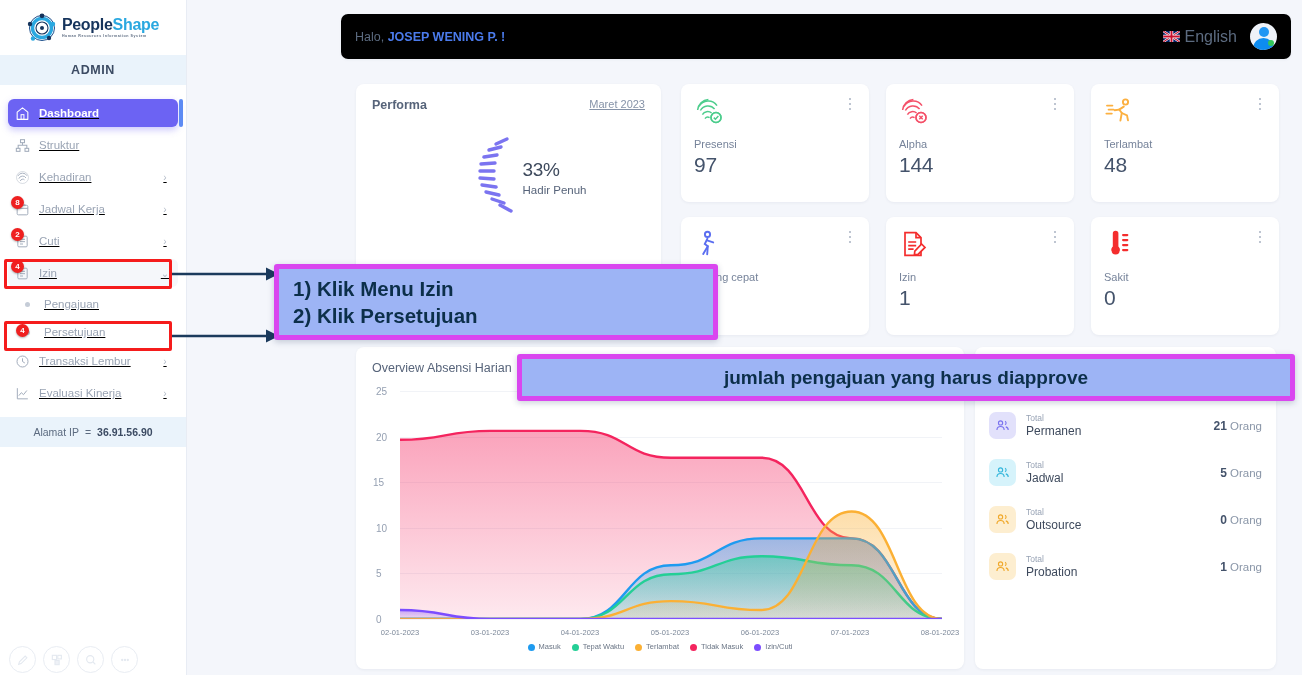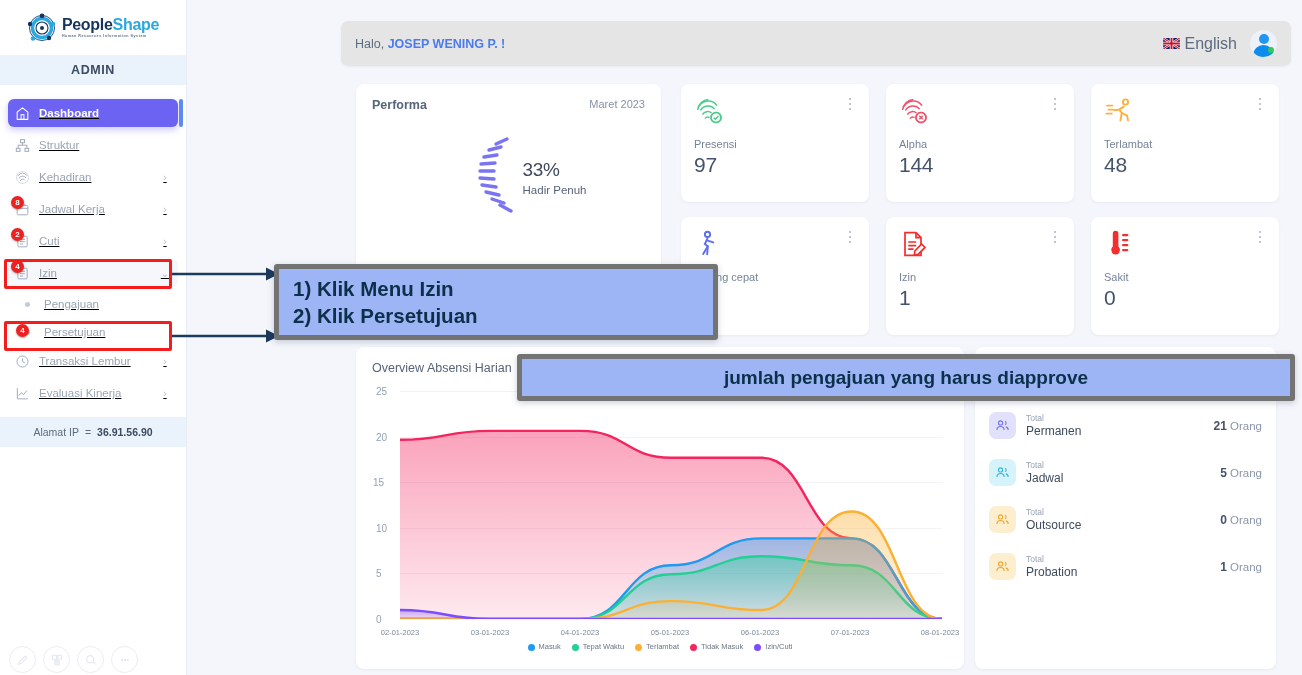--- a/index.html
+++ b/index.html
@@ -92,22 +92,22 @@
   }
   .round-btn svg { display:block; }
 
   .active-marker {
     position:absolute; right:-5px; top:0; width:4px; height:28px;
     border-radius:3px; background:#5d8bf4;
   }
 
   
   #topbar {
-    position:absolute; left:341px; top:21px; width:950px; height:45px;
-    background:#e5e5e5; border-radius:7px; display:flex; align-items:center;
+    position:absolute; left:341px; top:14px; width:950px; height:45px;
+    background:#000000; border-radius:7px; display:flex; align-items:center;
     padding:0 14px; box-shadow:0 1px 3px rgba(30,50,90,.05);
   }
   #greeting { font-size:12.5px; color:#5c6b80; }
   #greeting b { color:#4b7bec; font-weight:bold; }
   #topbar-right { margin-left:auto; display:flex; align-items:center; gap:13px; }
   .lang { display:flex; align-items:center; gap:5px; cursor:pointer; }
   .lang-label { font-size:16px; color:#5c6b80; }
   .flag { width:17px; height:11px; display:block; border-radius:1px; }
   .avatar {
     width:27px; height:27px; border-radius:50%; background:#eef2f8;
@@ -122,21 +122,21 @@
 
   .card {
     background:#fff; border-radius:8px; box-shadow:0 1px 3px rgba(30,50,90,.06);
     position:absolute;
   }
 
   
   #performa-card { left:15px; top:22px; width:305px; height:192px; padding:14px 16px; }
   .card-head { display:flex; align-items:flex-start; }
   #performa-title { font-size:12.5px; color:#57647a; font-weight:bold; }
-  #performa-period { margin-left:auto; font-size:11px; color:#8693a8; }
+  #performa-period { margin-left:auto; font-size:11px; color:#8693a8;text-decoration:underline; }
   #gauge-wrap {
     margin-top:20px; display:flex; align-items:center; justify-content:center;
     gap:2px; padding-left:18px;
   }
   #gauge { width:72px; height:90px; flex:none; }
   .gauge-text { text-align:left; }
   #gauge-pct { font-size:19px; color:#3e4a5d; letter-spacing:-.3px; }
   #gauge-sub { font-size:11.5px; color:#57647a; margin-top:3px; }
 
   
@@ -179,21 +179,21 @@
   }
   .total-txt { flex:1; }
   .total-kicker { font-size:8.5px; color:#98a3b5; }
   .total-name { font-size:12px; color:#3e4a5d; font-weight:normal; margin-top:1px; }
   .total-right { font-size:11.5px; color:#8a96a8; white-space:nowrap; }
   .total-right b { color:#44536b; font-weight:bold; font-size:12px; }
 
   
   .redbox { position:absolute; border:3.5px solid #f51c1c; border-radius:2px; z-index:40; }
   .callout {
-    position:absolute; background:#737373; padding:5px; border-radius:3px;
+    position:absolute; background:#d946ef; padding:5px; border-radius:3px;
     box-shadow:0 2px 6px rgba(20,40,80,.22); z-index:45;
   }
   .callout-inner {
     background:#9db4f5; color:#0c2f4a; font-weight:bold;
     padding:6px 14px; line-height:1.32;
   }
   #callout1 .callout-inner { font-size:20.5px; text-align:left; }
   #callout2 .callout-inner { font-size:19px; text-align:center; }
   .arrow { position:absolute; z-index:44; }
 </style>

